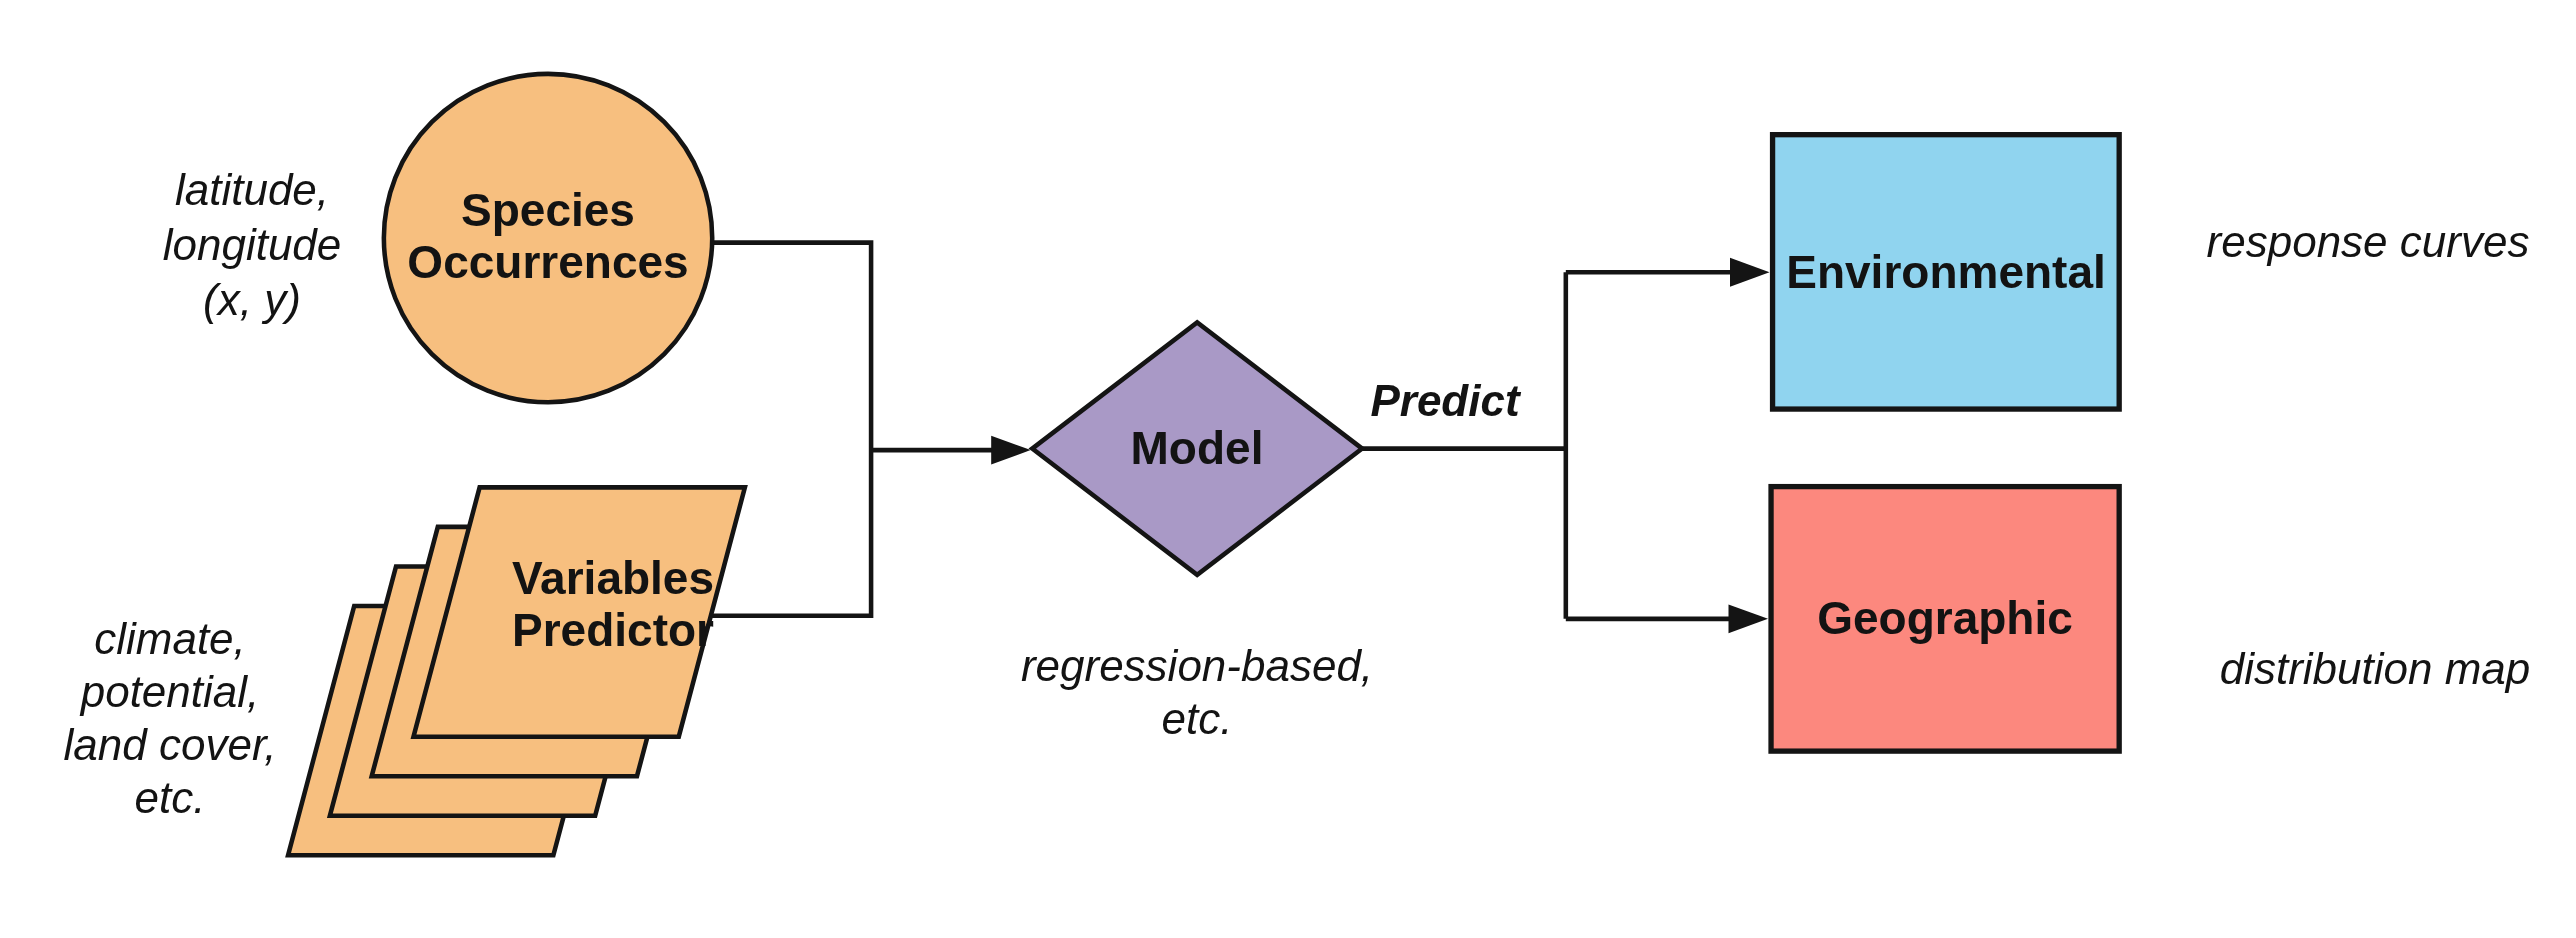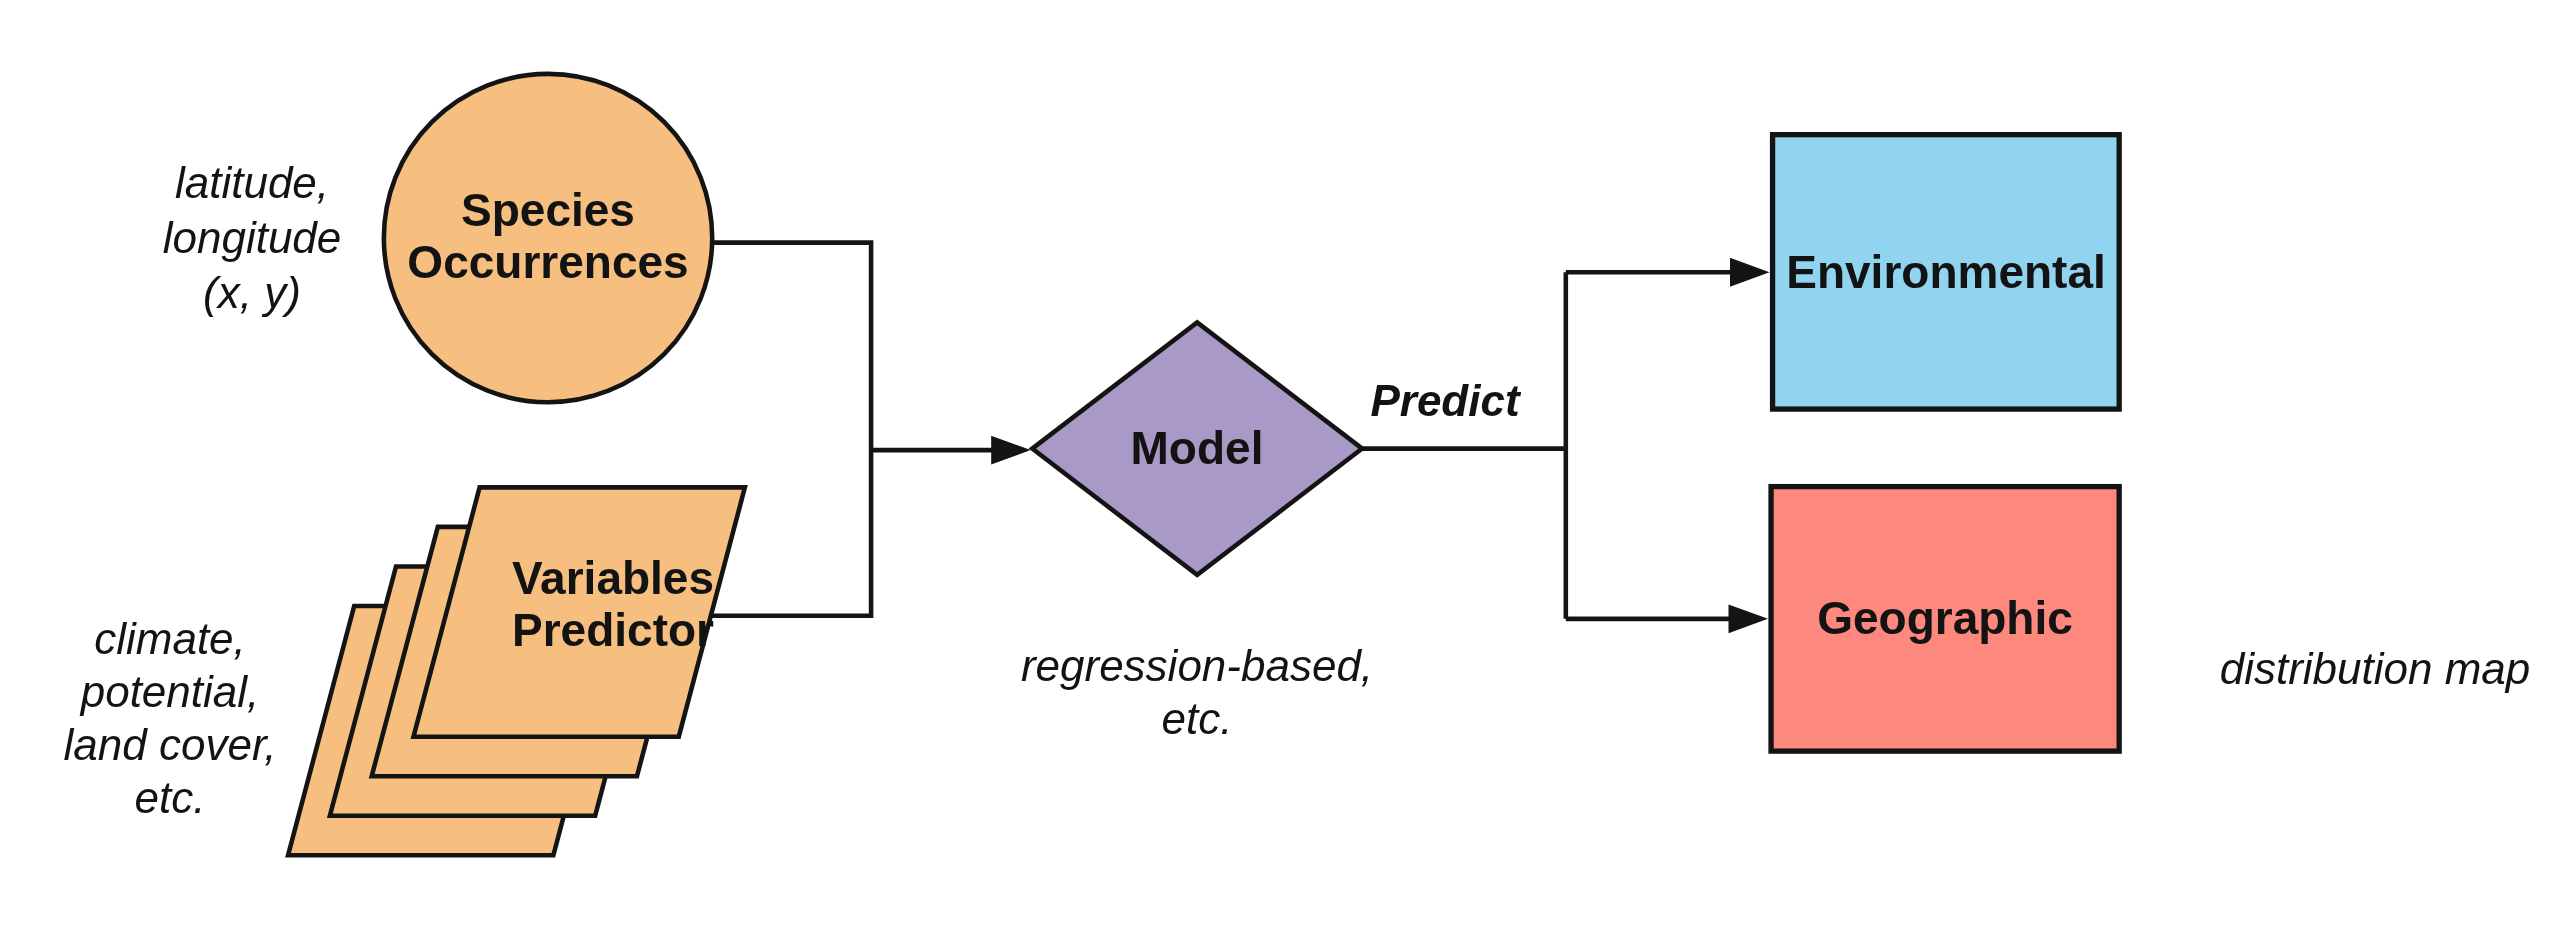--- a/index.html
+++ b/index.html
@@ -86,39 +86,40 @@
     <div>Variables</div>
     <div>Predictor</div>
   </div>
 
   <div class="node-label" style="left:1197px; top:448px;">Model</div>
 
   <div class="node-label" style="left:1946px; top:272px;">Environmental</div>
 
   <div class="node-label" style="left:1945px; top:618px;">Geographic</div>
 
-  <div class="annotation lh72" style="left:252px; top:237px;text-align:center;">
+  <div class="annotation lh72" style="left:252px; top:244px;text-align:center;">
     <div>latitude,</div>
     <div>longitude</div>
     <div>(x, y)</div>
   </div>
 
   <div class="annotation" style="left:170px; top:686px;margin-top:32px;">
     <div>climate,</div>
     <div>potential,</div>
     <div>land cover,</div>
     <div>etc.</div>
   </div>
 
   <div class="annotation" style="left:1197px; top:692px;">
     <div>regression-based,</div>
     <div>etc.</div>
   </div>
 
   <div class="annotation predict" style="left:1445px; top:400px;">Predict</div>
 
+  <div class="annotation" style="left:2368px; top:241px;">response curves</div>
 
   <div class="annotation tight" style="left:2375px; top:669px;">
     <div>distribution map</div>
   </div>
 
 </div>
 
 
 </body></html>

